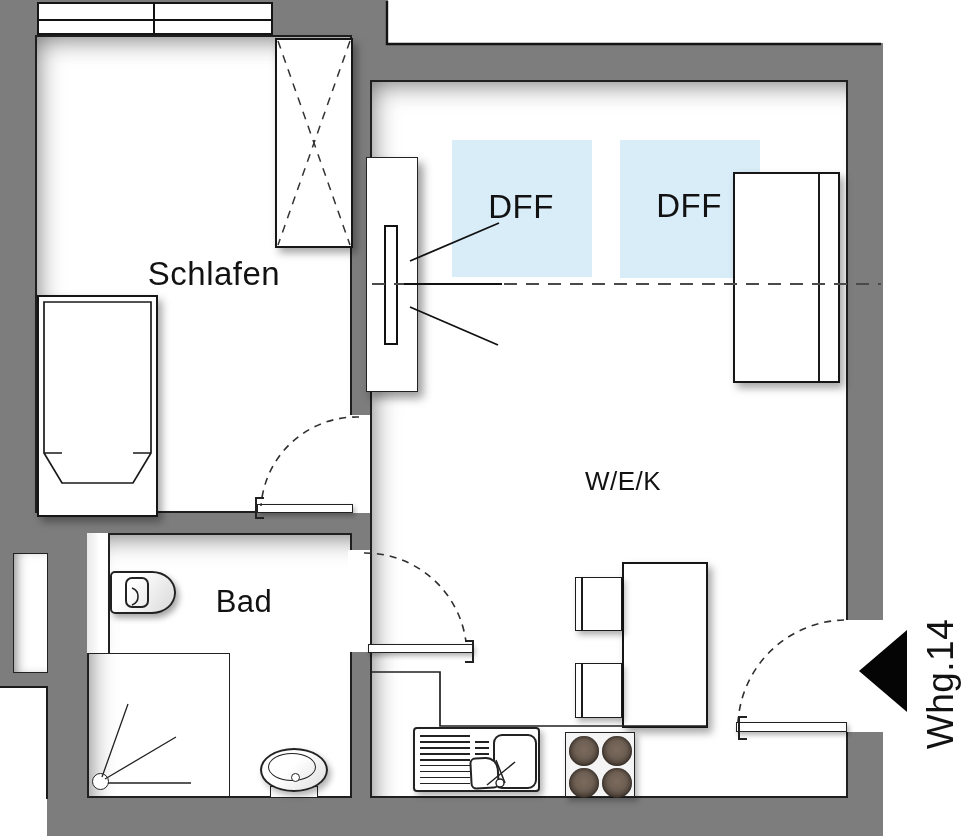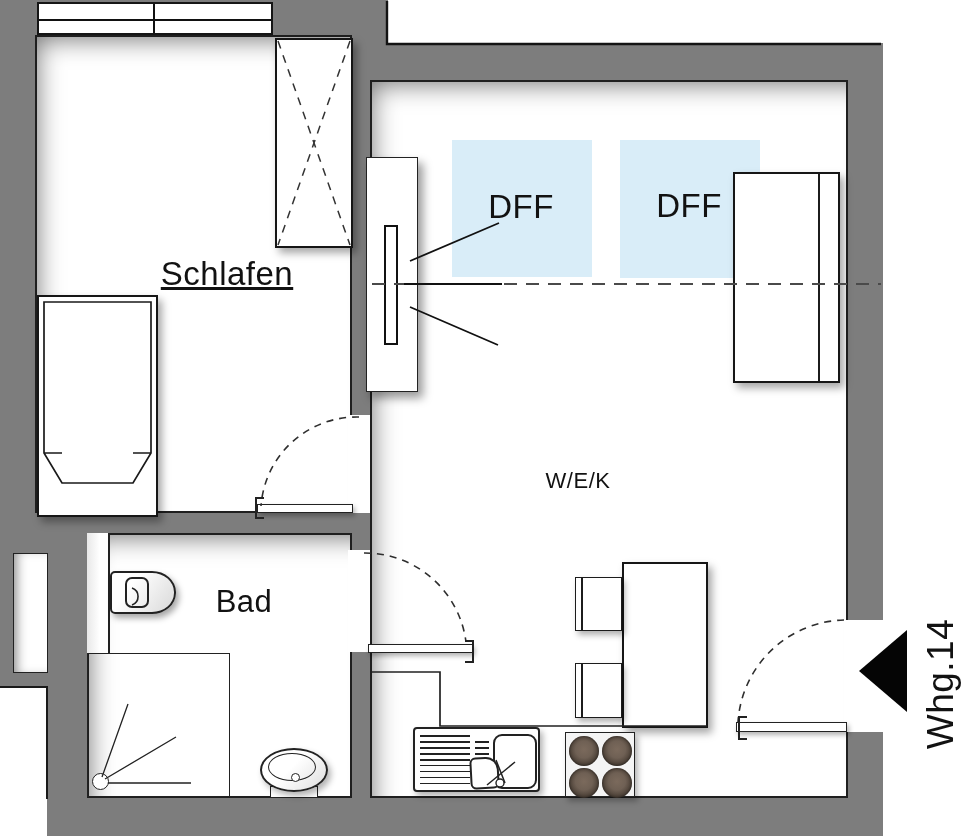--- a/index.html
+++ b/index.html
@@ -117,20 +117,20 @@
     <path d="M747 717 H739 V739 H747" fill="none" stroke="#222" stroke-width="2"></path>
 
     <path d="M102 777 L128 704 M105 779 L176 737 M108 783 H191" fill="none" stroke="#222" stroke-width="1.3"></path>
 
     <path d="M515 762 L487 785 M496 760 L505 783" fill="none" stroke="#222" stroke-width="1.5"></path>
     <circle cx="500" cy="783" r="4" fill="#fff" stroke="#222" stroke-width="1.4"></circle>
 
     <path d="M132 588 a9 9 0 0 1 0 17" fill="none" stroke="#222" stroke-width="1.6"></path>
   </svg>
 
-  <div class="label" style="left:227px;top:274px;font-size:33px;text-decoration:underline;">Schlafen</div>
+  <div class="label" style="left:214px;top:274px;font-size:33px;">Schlafen</div>
   <div class="label" style="left:244px;top:602px;font-size:31px;">Bad</div>
-  <div class="label" style="left:578px;top:481px;font-size:22px;">W/E/K</div>
+  <div class="label" style="left:623px;top:481px;font-size:26px;">W/E/K</div>
   <div class="label" style="left:521px;top:207px;font-size:33px;">DFF</div>
   <div class="label" style="left:689px;top:206px;font-size:33px;">DFF</div>
   <div class="label" style="left:941px;top:684px;font-size:37px;transform:translate(-50%,-50%) rotate(-90deg);">Whg.14</div>
 
 </div>
 
 </body></html>

